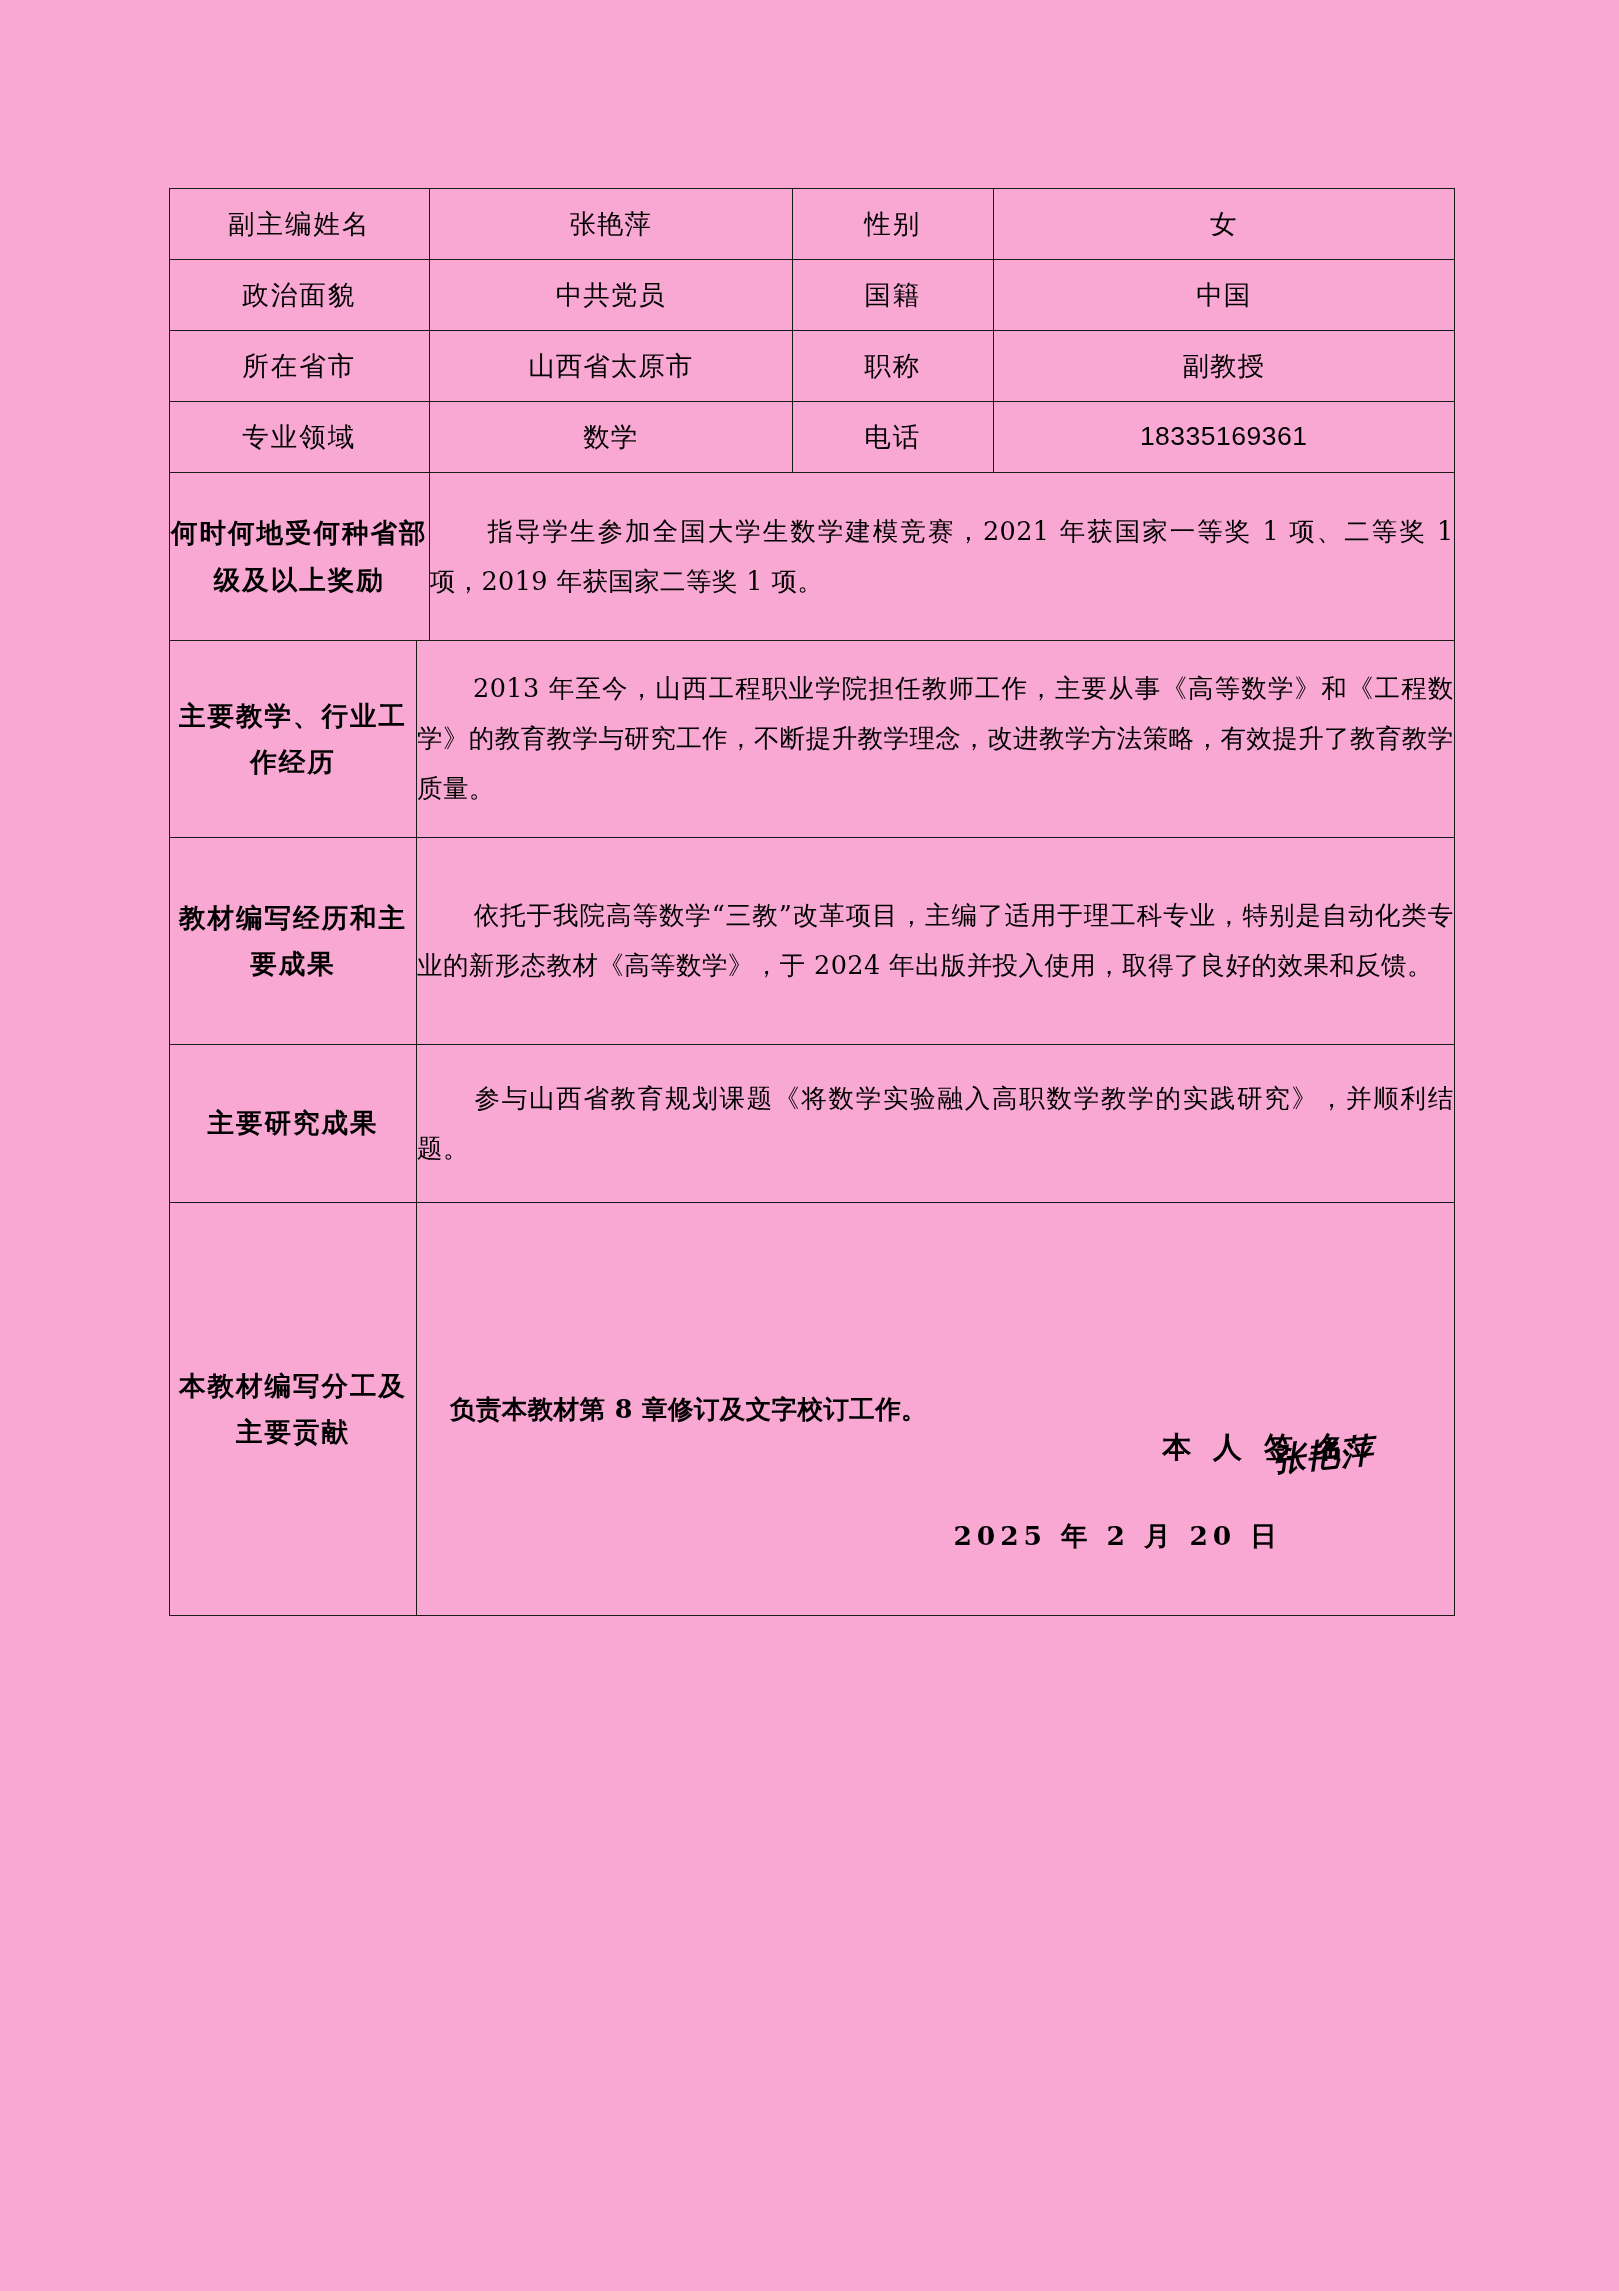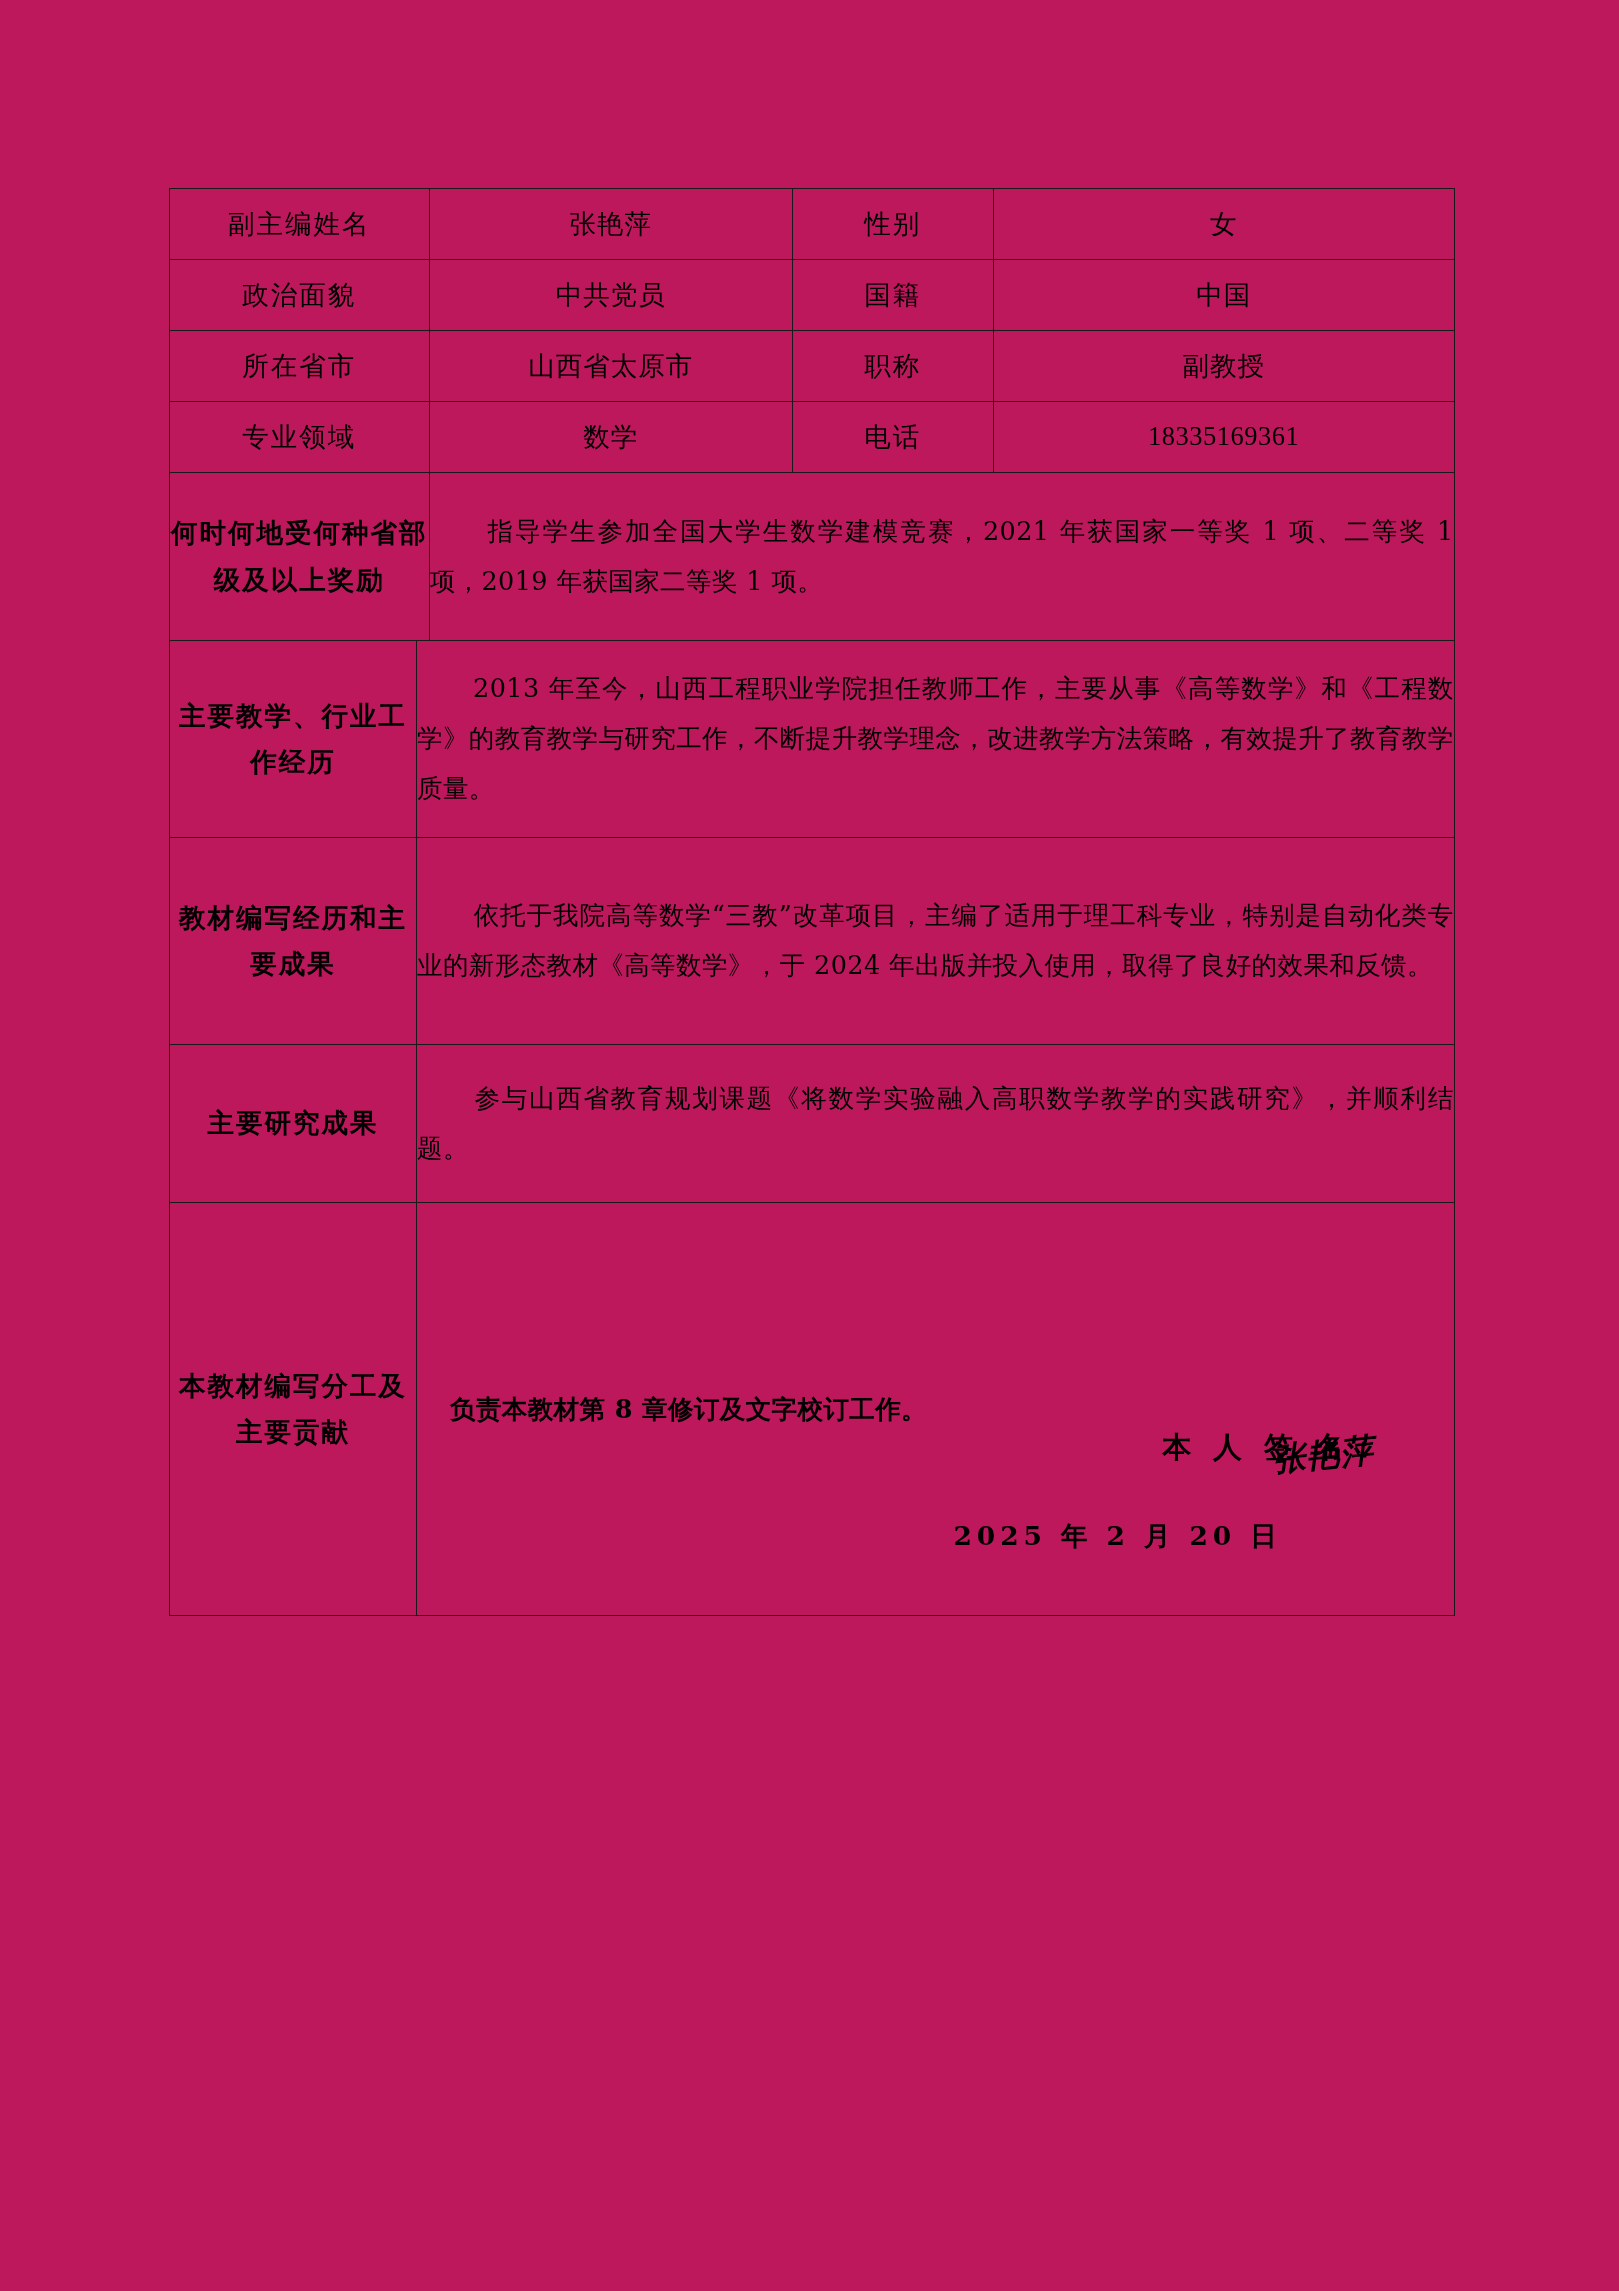--- a/index.html
+++ b/index.html
@@ -13,21 +13,21 @@
     font-family: "DejaVu Serif", "Liberation Serif", serif;
     color: #000000;
     position: relative;
   }
   .page {
     position: absolute;
     left: 0;
     top: 0;
     width: 1619px;
     height: 2292px;
-    background: #be185d;
+    background: #f9a8d4;
   }
   .form-wrap {
     position: absolute;
     left: 169px;
     top: 188px;
     width: 1284px;
   }
   table.form {
     border-collapse: collapse;
     width: 1284px;
@@ -46,21 +46,21 @@
     padding: 9.8px 5.9px;
   }
   .val {
     text-align: center;
     font-size: 26.5px;
     line-height: 1.5;
     letter-spacing: 1px;
     padding: 9.8px 5.9px;
   }
   .val.num {
-    font-family: Liberation Serif, serif;
+    font-family: Liberation Sans, sans-serif;
     letter-spacing: 0.5px;
   }
   .row-h {
     height: 71px;
   }
   .lbl-multi {
     text-align: center;
     font-size: 26.5px;
     line-height: 1.75;
     letter-spacing: 2px;

